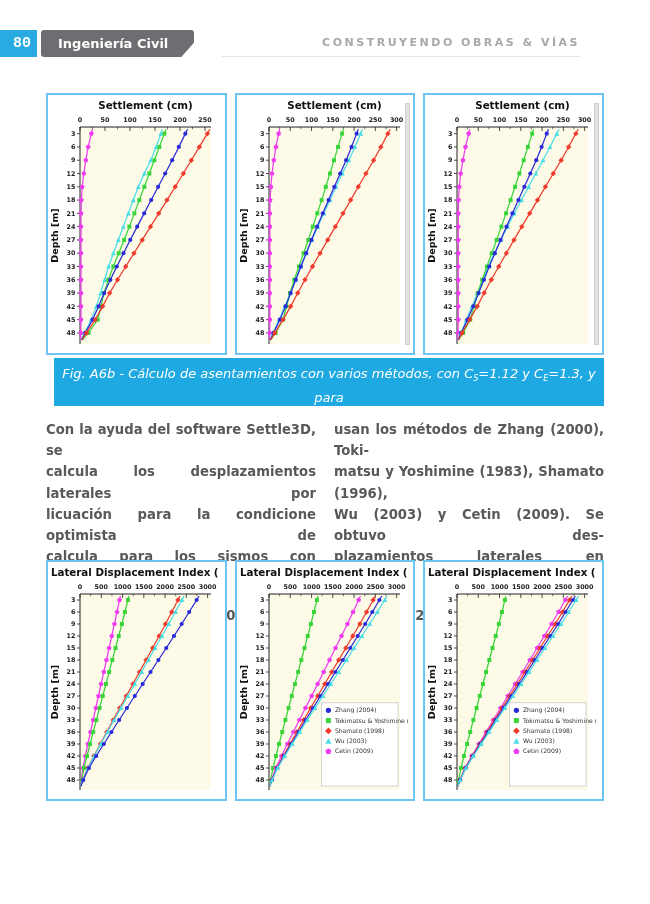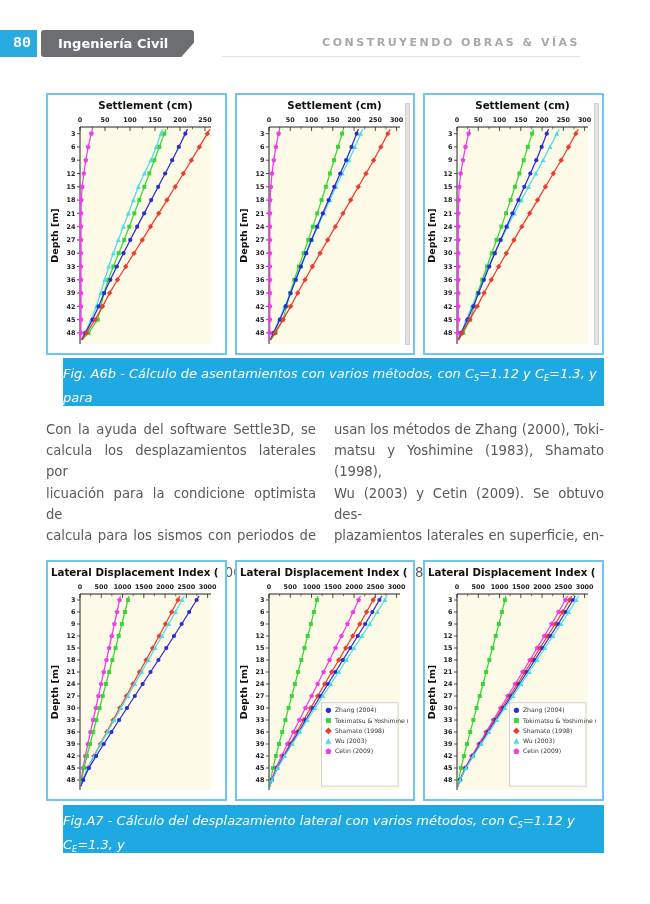--- a/index.html
+++ b/index.html
@@ -20,29 +20,29 @@
 
   
   .figure-block{position:absolute;left:46px;width:558px;}
   .chart-row{display:flex;gap:8px;}
   .chart-panel{flex:1;position:relative;background:#ffffff;border:2px solid #6cc6f0;
                padding:2px;box-sizing:border-box;}
   .chart-row.top .chart-panel{height:262px;}
   .chart-row.bottom .chart-panel{height:241px;}
   .side-scrollbar{position:absolute;top:8px;bottom:8px;right:3px;width:5px;background:#e2e2e0;
                   border:1px solid #d0d0ce;box-sizing:border-box;}
-  .caption-bar{margin:3px 0 0 17px;height:48px;background:#1fa9e2;color:#ffffff;
+  .caption-bar{margin:3px 0 0 8px;height:48px;background:#1fa9e2;color:#ffffff;text-align:center;
                font-style:italic;font-size:13px;line-height:19px;padding-top:6px;
                box-sizing:border-box;}
   .caption-bar sub{font-size:8px;vertical-align:-3px;font-style:italic;}
 
   
   .text-block{position:absolute;left:46px;top:419px;width:558px;display:grid;
               grid-template-columns:1fr 1fr;column-gap:18px;color:#58595b;
-              font-size:13.2px;line-height:21.2px;}
+              font-size:13.2px;line-height:21.2px;font-weight:bold;}
   .tline{text-align:justify;text-align-last:justify;white-space:normal;}
   .tline.last{text-align-last:left;margin-top:16px;}
 
   svg text{font-family:"DejaVu Sans",sans-serif;}
 </style>
 </head>
 <body>
 
 <div class="page">
 
@@ -526,21 +526,21 @@
   <section class="text-block">
     <div class="text-col">
         <div class="tline">Con la ayuda del software Settle3D, se</div>
         <div class="tline">calcula los desplazamientos laterales por</div>
         <div class="tline">licuación para la condicione optimista de</div>
         <div class="tline">calcula para los sismos con periodos de</div>
         <div class="tline last">retorno de Tr=100, 500 y 1000 años. Se</div>
       </div>
     <div class="text-col">
         <div class="tline">usan los métodos de Zhang (2000), Toki-</div>
-        <div class="tline">matsu y Yoshimine (1983), Shamato (1998),</div>
+        <div class="tline">matsu y Yoshimine (1983), Shamato (1996),</div>
         <div class="tline">Wu (2003) y Cetin (2009). Se obtuvo des-</div>
         <div class="tline">plazamientos laterales en superficie, en-</div>
         <div class="tline last">tre 1000 a 2800 cm.</div>
       </div>
   </section>
 
   <section class="figure-block" style="top:560px;">
     <div class="chart-row bottom">
       <div class="chart-panel"><svg width="169" height="231" viewBox="0 0 169 231">
             <rect x="30" y="30" width="131" height="196" fill="#fdfbe7"></rect>
@@ -1024,19 +1024,15 @@
               <text x="95.9" y="158.58000000000004" font-size="6.1" fill="#333">Tokimatsu &amp; Yoshimine (1983)</text>
               <path d="M89.4 163.50500000000002L92.775 166.88000000000002L89.4 170.25500000000002L86.025 166.88000000000002Z" fill="#ef3b2d"></path>
               <text x="95.9" y="168.88000000000002" font-size="6.1" fill="#333">Shamato (1998)</text>
               <path d="M89.4 174.05500000000004L92.525 179.80500000000004L86.275 179.80500000000004Z" fill="#4adde6"></path>
               <text x="95.9" y="179.18000000000004" font-size="6.1" fill="#333">Wu (2003)</text>
               <path d="M89.40 184.23L92.49 186.48L91.31 190.11L87.49 190.11L86.31 186.48Z" fill="#ee3dee"></path>
               <text x="95.9" y="189.48000000000002" font-size="6.1" fill="#333">Cetin (2009)</text>
             </g>
           </svg></div>
     </div>
-    <figcaption class="caption-bar" style="margin-top:4px;">
-      <div class="cap-line"><span>Fig.A7 - Cálculo del desplazamiento lateral con varios métodos, con C</span><sub>S</sub><span>=1.12 y C</span><sub>E</sub><span>=1.3, y</span></div>
-      <div class="cap-line">para Tr=100, 475 y 975 años</div>
-    </figcaption>
   </section>
 
 </div>
 
 </body></html>

